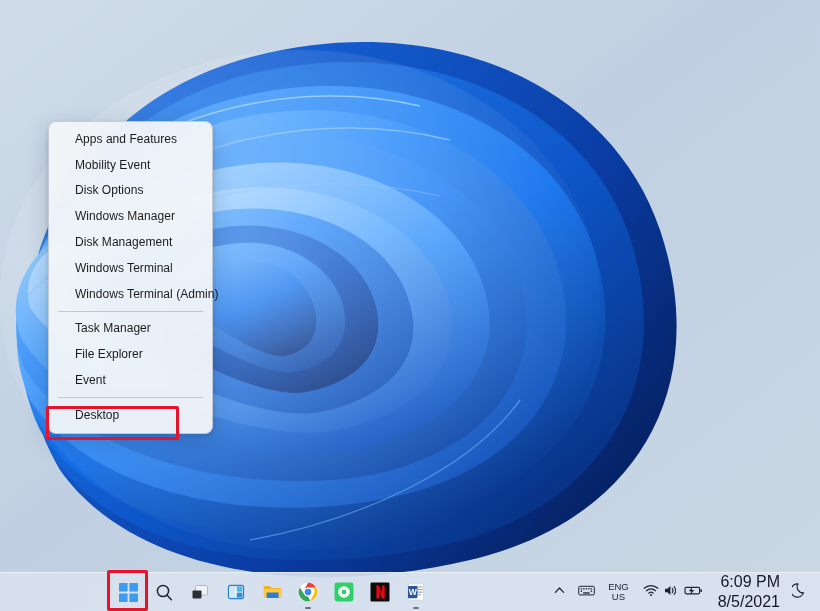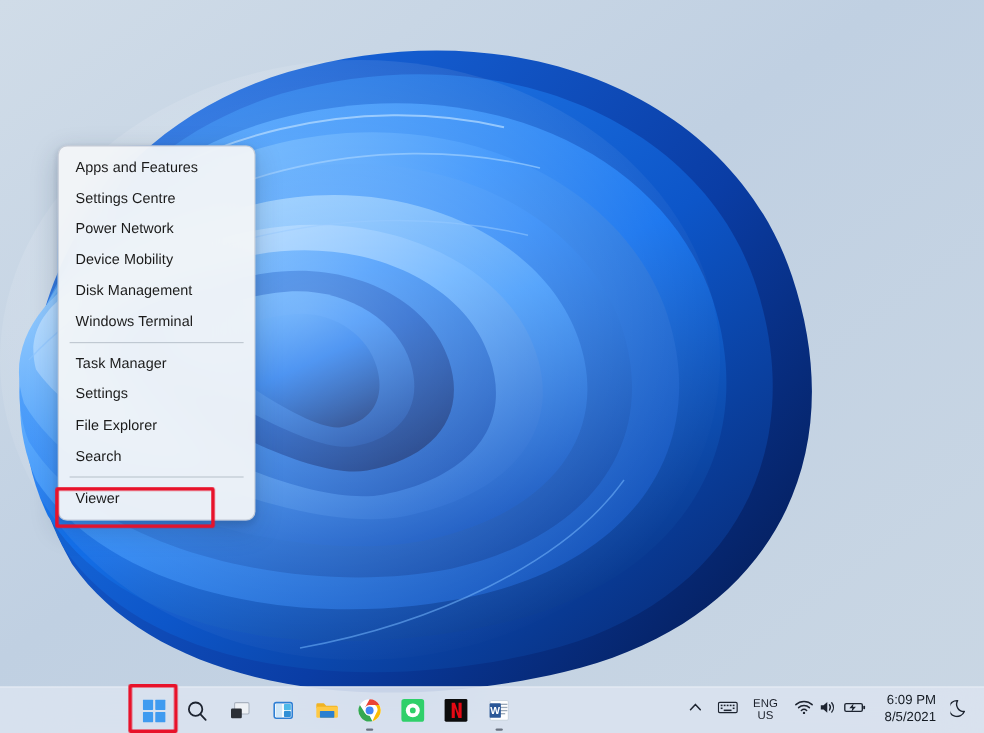--- a/index.html
+++ b/index.html
@@ -44,20 +44,21 @@
     position: relative;
     height: 25.8px;
     display: flex;
     align-items: center;
     padding: 0 10px 0 14px;
     font-size: 12px;
     color: #1b1b1b;
     white-space: nowrap;
     letter-spacing: 0.04px;
     cursor: default;
+    margin-left: 12px;
   }
   .menu-item .label { flex: 1 1 auto; }
   .menu-item .sub-chevron {
     flex: 0 0 auto;
     font-size: 10px;
     color: #5b5b5b;
     line-height: 1;
     padding-right: 2px;
   }
   .menu-sep {
@@ -136,21 +137,21 @@
     justify-content: center;
     line-height: 1.02;
     font-size: 9.5px;
     padding: 0 7px;
     color: #1a1f29;
   }
   #clock-btn {
     flex-direction: column;
     align-items: flex-end;
     justify-content: center;
-    font-size: 11px;
+    font-size: 16px;
     line-height: 1.25;
     padding: 0 6px 0 8px;
     color: #141a22;
   }
   .tray-icon-group { display: flex; align-items: center; gap: 5px; padding: 0 7px; }
 </style>
 </head>
 <body>
 
 <div id="desktop">
@@ -243,54 +244,54 @@
       <ellipse cx="300" cy="300" rx="300" ry="250" fill="url(#glow)"></ellipse>
     </svg>
   </div>
 
   <div id="context-menu">
 
     <div class="menu-item">
       <span class="label">Apps and Features</span>
     </div>
     <div class="menu-item">
-      <span class="label">Settings Centre</span>
-    </div>
-    <div class="menu-item">
-      <span class="label">Power Network</span>
-    </div>
-    <div class="menu-item">
-      <span class="label">Device Mobility</span>
+      <span class="label">Mobility Event</span>
+    </div>
+    <div class="menu-item">
+      <span class="label">Disk Options</span>
+    </div>
+    <div class="menu-item">
+      <span class="label">Windows Manager</span>
     </div>
     <div class="menu-item">
       <span class="label">Disk Management</span>
     </div>
     <div class="menu-item">
       <span class="label">Windows Terminal</span>
     </div>
+    <div class="menu-item">
+      <span class="label">Windows Terminal (Admin)</span>
+    </div>
 
     <div class="menu-sep"></div>
 
     <div class="menu-item">
       <span class="label">Task Manager</span>
     </div>
     <div class="menu-item">
-      <span class="label">Settings</span>
-    </div>
-    <div class="menu-item">
       <span class="label">File Explorer</span>
     </div>
     <div class="menu-item">
-      <span class="label">Search</span>
+      <span class="label">Event</span>
     </div>
 
     <div class="menu-sep"></div>
 
     <div class="menu-item">
-      <span class="label">Viewer</span>
+      <span class="label">Desktop</span>
     </div>
   </div>
 
   <div class="annot-box" id="annot-settings"></div>
   <div class="annot-box" id="annot-start"></div>
 
   <div id="taskbar">
 
     <div id="taskbar-center">
 

